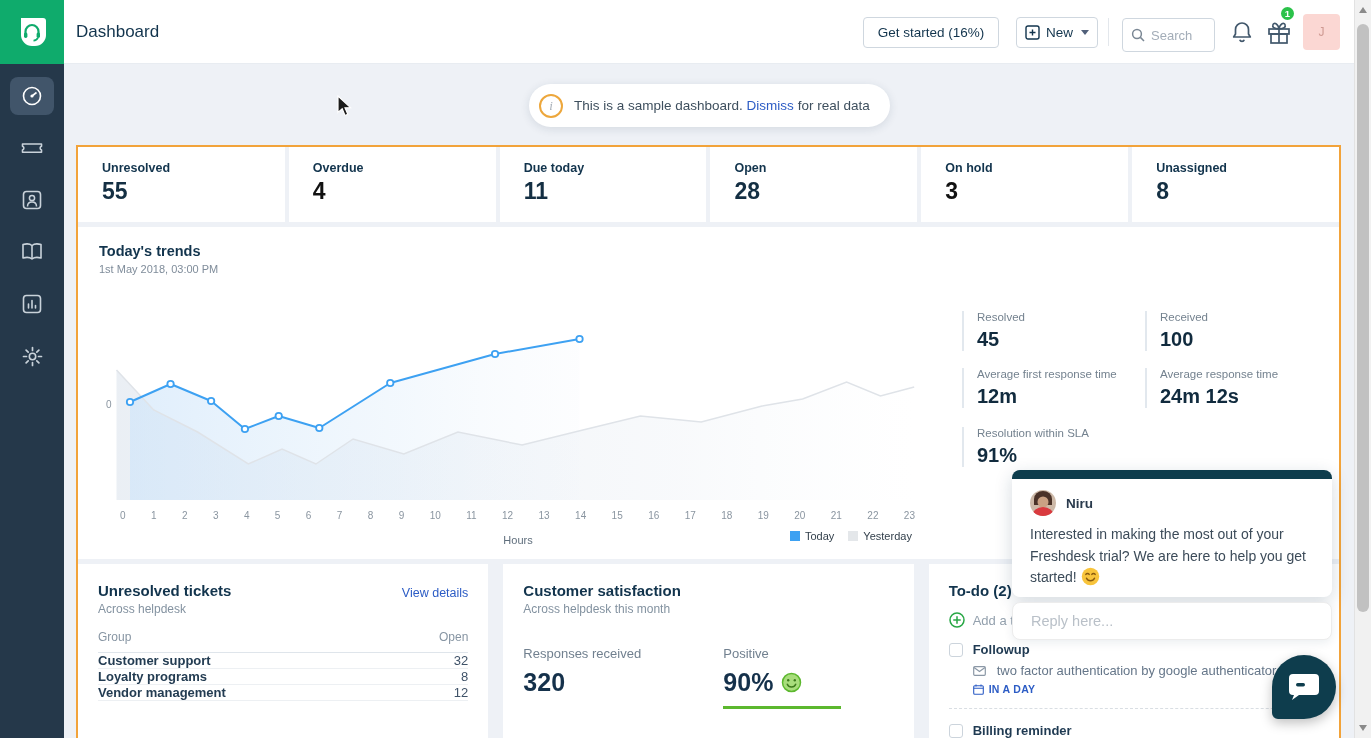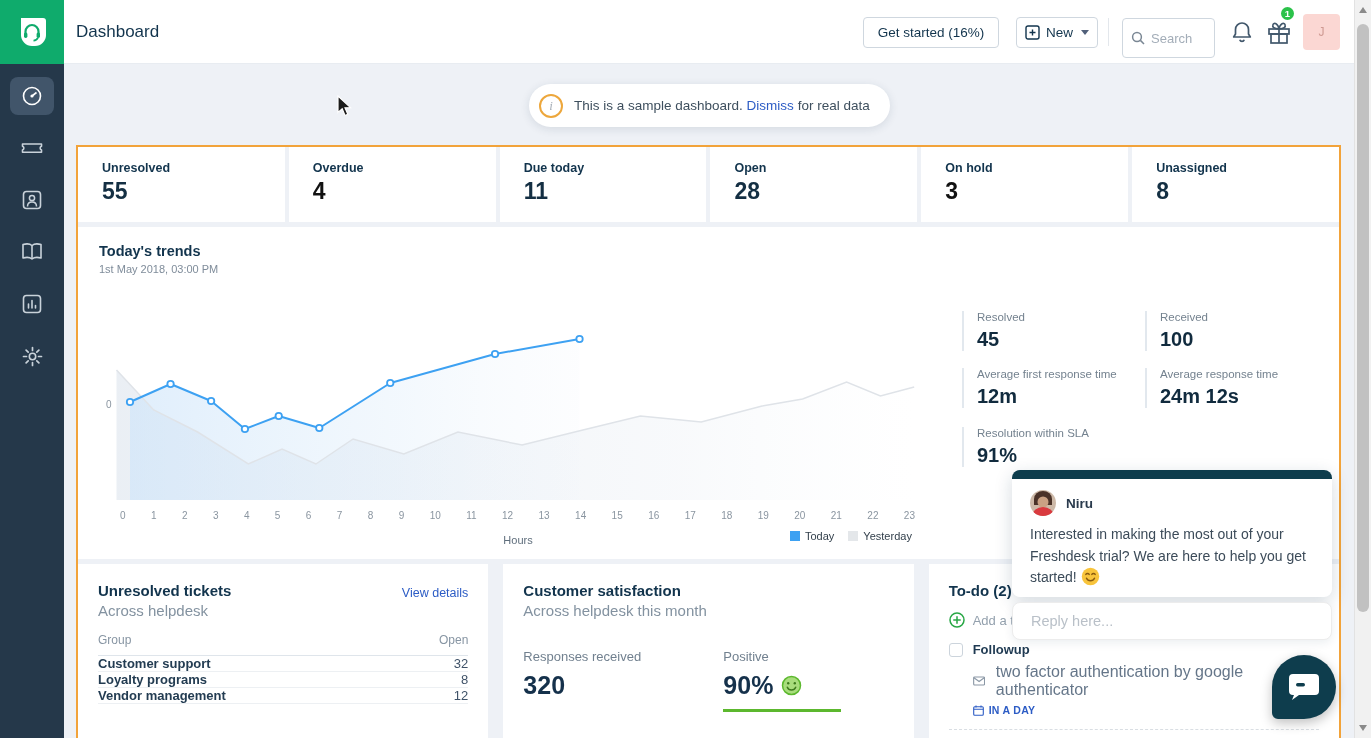--- a/index.html
+++ b/index.html
@@ -7,21 +7,21 @@
   #frame { position:relative; width:1371px; height:738px; overflow:hidden; background:#eef1f6; }
 
   
   .topbar { position:absolute; left:0; top:0; width:1371px; height:64px; background:#fff; border-bottom:1px solid #e8ecf1; z-index:20; }
   .page-title { position:absolute; left:76px; top:22px; font-size:17px; font-weight:500; color:#12344d; }
   .tb-btn { position:absolute; top:17px; height:31px; background:#fff; border:1px solid #cfd7df; border-radius:4px; font-size:13.5px; color:#12344d; display:flex; align-items:center; justify-content:center; gap:6px; cursor:pointer; }
   .btn-getstarted { left:863px; width:136px; font-weight:500; }
   .btn-new { left:1016px; width:82px; font-weight:500; }
   .caret { display:inline-block; width:0; height:0; border-left:4px solid transparent; border-right:4px solid transparent; border-top:5px solid #51607a; margin-left:2px; }
   .tb-divider { position:absolute; left:1108px; top:18px; width:1px; height:28px; background:#e3e7ec; }
-  .searchbox { position:absolute; left:1122px; top:18px; width:93px; height:40px; border:1px solid #cfd7df; border-radius:4px; background:#fff; display:flex; align-items:center; padding:16px 8px; gap:6px; }
+  .searchbox { position:absolute; left:1122px; top:18px; width:93px; height:34px; border:1px solid #cfd7df; border-radius:4px; background:#fff; display:flex; align-items:center; padding:16px 8px; gap:6px; }
   .searchbox input { border:none; outline:none; width:52px; font-size:13px; color:#5a6a7a; font-family:"Liberation Sans",sans-serif; background:transparent; }
   .searchbox input::placeholder { color:#a3adb8; }
   .tb-icon { position:absolute; top:20px; cursor:pointer; }
   .gift-badge { position:absolute; left:1279px; top:5px; width:17px; height:17px; border-radius:50%; background:#2bc24a; border:2px solid #fff; color:#fff; font-size:9.5px; font-weight:bold; display:flex; align-items:center; justify-content:center; z-index:2; }
   .avatar { position:absolute; left:1303px; top:14px; width:37px; height:36px; border-radius:4px; background:#fbd7d3; color:#cf9a93; font-size:12px; display:flex; align-items:center; justify-content:center; cursor:pointer; }
 
   
   .sidebar { position:absolute; left:0; top:0; width:64px; height:738px; background:#25384a; z-index:30; }
   .logo { width:64px; height:64px; background:#0fab6c; display:flex; align-items:center; justify-content:center; cursor:pointer; }
   .nav-item { position:absolute; left:10px; width:44px; height:38px; border-radius:8px; display:flex; align-items:center; justify-content:center; color:#c9d2da; cursor:pointer; }
@@ -51,40 +51,40 @@
   .legend-item { display:flex; align-items:center; gap:5px; font-size:11px; color:#34414d; }
   .swatch { width:10px; height:10px; display:inline-block; }
   .metric { position:absolute; width:175px; border-left:2px solid #e2e8ee; padding-left:13px; }
   .metric-label { font-size:11.5px; color:#74828f; }
   .metric-value { font-size:20px; font-weight:bold; color:#112b3e; margin-top:5px; }
 
   
   .bottom-row { margin-top:5px; display:flex; gap:15px; flex:1; }
   .b-card { background:#fff; flex:1; padding:18px 20px; position:relative; }
   .card-title { font-size:15px; font-weight:bold; color:#12344d; }
-  .card-sub { font-size:15px; color:#8392a0; margin-top:3px; }
+  .card-sub { font-size:12px; color:#8392a0; margin-top:3px; }
   .view-details { position:absolute; right:20px; top:22px; font-size:12.5px; }
 
   table.tix { width:100%; border-collapse:collapse; margin-top:14px; }
   table.tix th { font-size:12px; color:#8795a3; font-weight:normal; text-align:left; padding:0 0 8px 0; border-bottom:1px solid #dfe5eb; }
   table.tix th:last-child, table.tix td:last-child { text-align:right; }
   table.tix td { font-size:13px; padding:0 0; border-bottom:1px solid #edf0f3; color:#3f5268; }
   table.tix td.g { font-weight:bold; color:#233c52; }
 
   .sat-grid { display:grid; grid-template-columns:200px 1fr; margin-top:30px; row-gap:26px; }
   .sat-label { font-size:13px; color:#71808f; }
   .sat-value { font-size:25px; font-weight:800; color:#15314b; margin-top:7px; display:flex; align-items:center; gap:8px; }
   .green-underline { width:118px; height:3px; background:#5cb82e; margin-top:9px; }
 
   .todo-add { display:flex; align-items:center; gap:8px; margin-top:13px; color:#93a0ad; font-size:13px; cursor:pointer; }
   .todo-item { margin-top:14px; }
   .todo-head { display:flex; align-items:center; gap:10px; }
   .checkbox { width:14px; height:14px; border:1px solid #ccd4dc; border-radius:3px; background:#fff; flex:none; cursor:pointer; }
   .todo-title { font-size:13px; font-weight:bold; color:#1f3a52; }
-  .todo-detail { margin:6px 0 0 24px; font-size:16px; color:#657689; display:flex; align-items:center; gap:11px; }
+  .todo-detail { margin:6px 0 0 24px; font-size:13px; color:#657689; display:flex; align-items:center; gap:11px; }
   .todo-due { margin:5px 0 0 24px; font-size:10.5px; font-weight:bold; color:#2c5cc5; letter-spacing:.3px; display:flex; align-items:center; gap:5px; }
   .todo-sep { border-top:1px dashed #d9dee3; margin-top:13px; }
 
   
   .chat-card { position:absolute; left:1012px; top:470px; width:320px; height:127px; background:#fff; border-radius:8px; box-shadow:0 5px 18px rgba(18,52,77,.18); z-index:50; }
   .chat-topbar { height:9px; background:#0e3d4d; border-radius:8px 8px 0 0; }
   .chat-agent-row { display:flex; align-items:center; gap:10px; padding:11px 18px 0 18px; }
   .chat-agent { font-size:13.5px; font-weight:bold; color:#2a3b4d; }
   .chat-msg { padding:8px 18px 0 18px; font-size:14px; color:#3c4b59; line-height:21.5px; }
   .reply-box { position:absolute; left:1012px; top:602px; width:320px; height:38px; background:#fff; border:1px solid #ececec; border-radius:8px; box-shadow:0 3px 10px rgba(18,52,77,.08); display:flex; align-items:center; padding:0 18px; z-index:50; }

